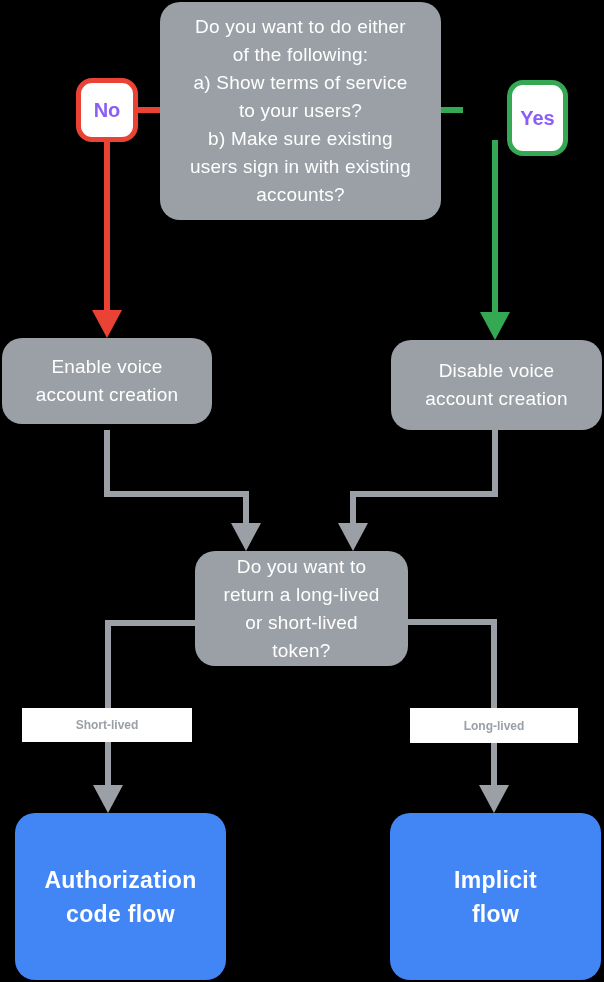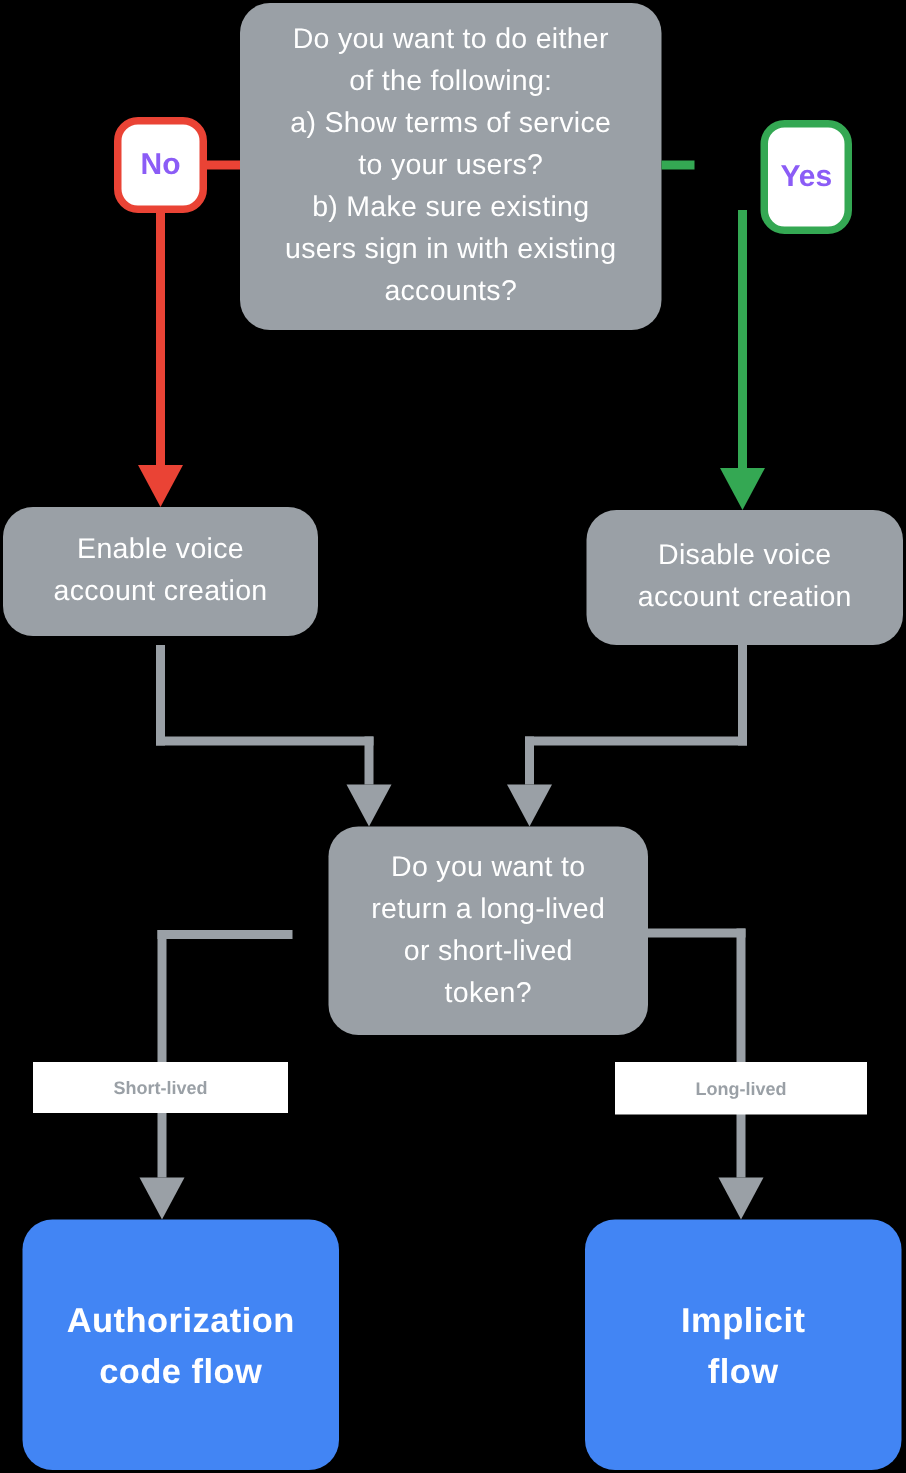--- a/index.html
+++ b/index.html
@@ -105,21 +105,21 @@
   <div class="line gray-line" style="left:104px; top:430px; width:6px; height:67px;"></div>
   <div class="line gray-line" style="left:104px; top:491px; width:145px; height:6px;"></div>
   <div class="line gray-line" style="left:243px; top:491px; width:6px; height:32px;"></div>
   <div class="arrowhead" style="left:231px; top:523px;"></div>
 
   <div class="line gray-line" style="left:492px; top:430px; width:6px; height:67px;"></div>
   <div class="line gray-line" style="left:350px; top:491px; width:148px; height:6px;"></div>
   <div class="line gray-line" style="left:350px; top:491px; width:6px; height:32px;"></div>
   <div class="arrowhead" style="left:338px; top:523px;"></div>
 
-  <div class="node gray-node" style="left:195px; top:551px; width:213px; height:139px; padding:0 10px;margin-left:24px;">Do you want to
+  <div class="node gray-node" style="left:195px; top:551px; width:213px; height:115px; padding:0 10px;">Do you want to
 return a long-lived
 or short-lived
 token?</div>
 
   <div class="line gray-line" style="left:105px; top:620px; width:90px; height:6px;"></div>
   <div class="line gray-line" style="left:105px; top:620px; width:6px; height:165px;"></div>
   <div class="arrowhead" style="left:93px; top:785px;"></div>
   <div class="node mini-label" style="left:22px; top:708px; width:170px; height:34px;">Short-lived</div>
 
   <div class="line gray-line" style="left:408px; top:619px; width:89px; height:6px;"></div>

